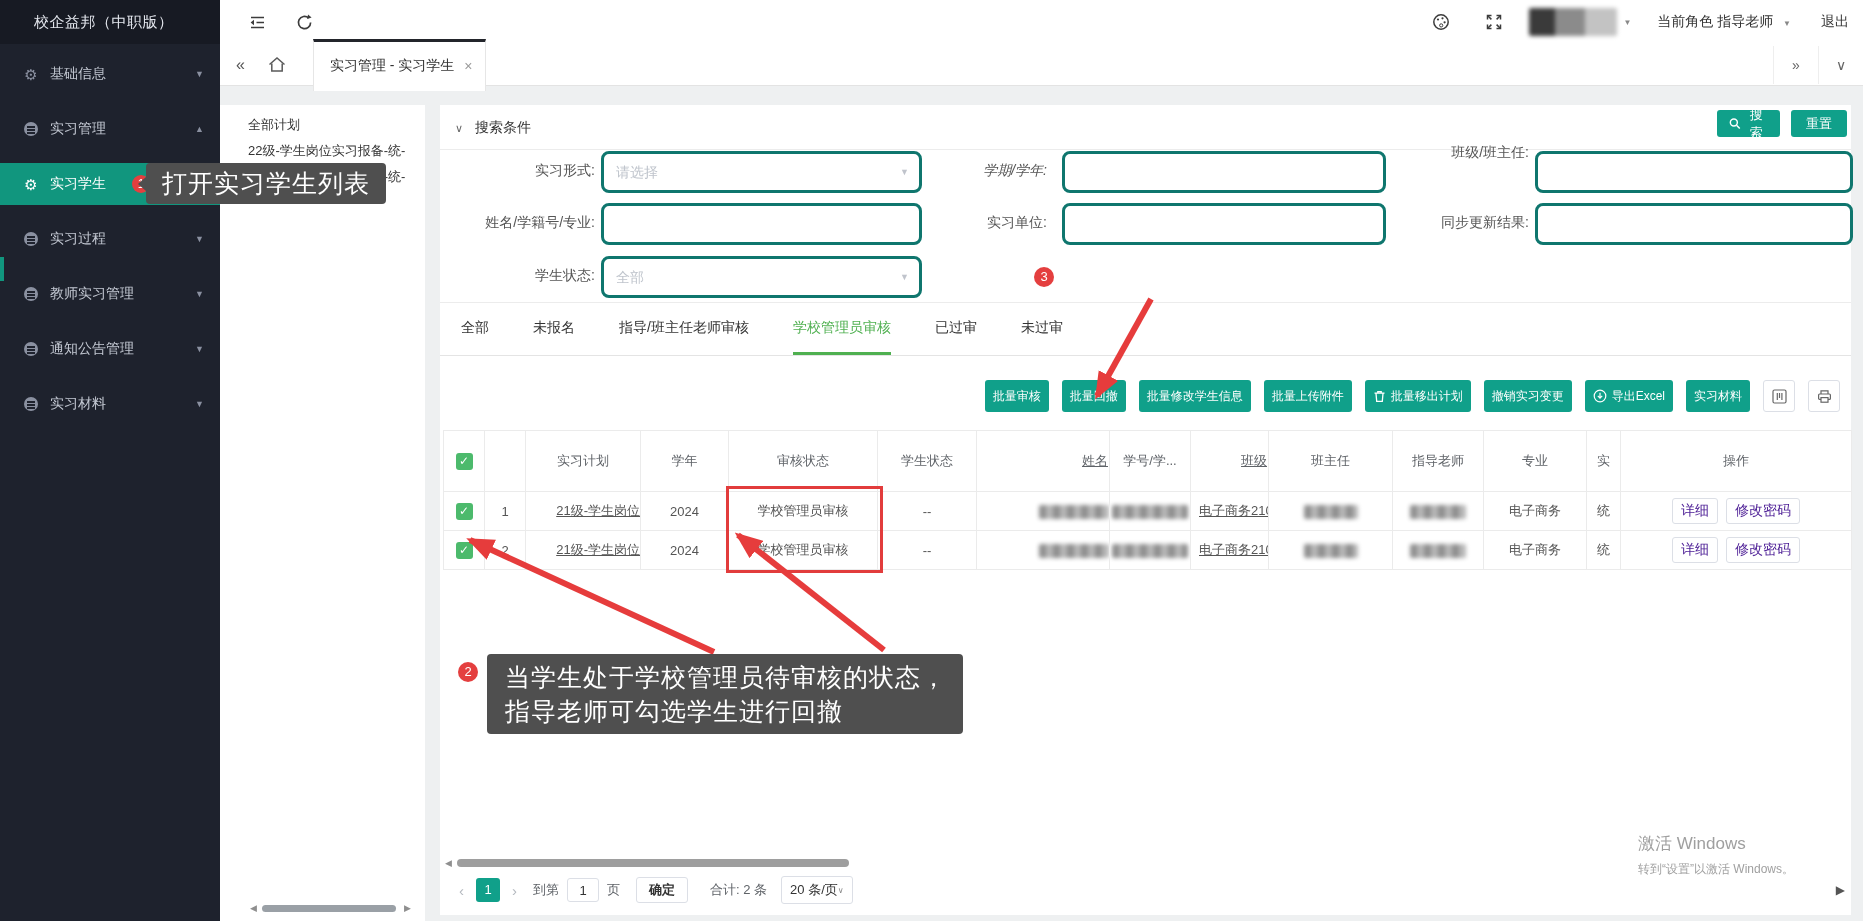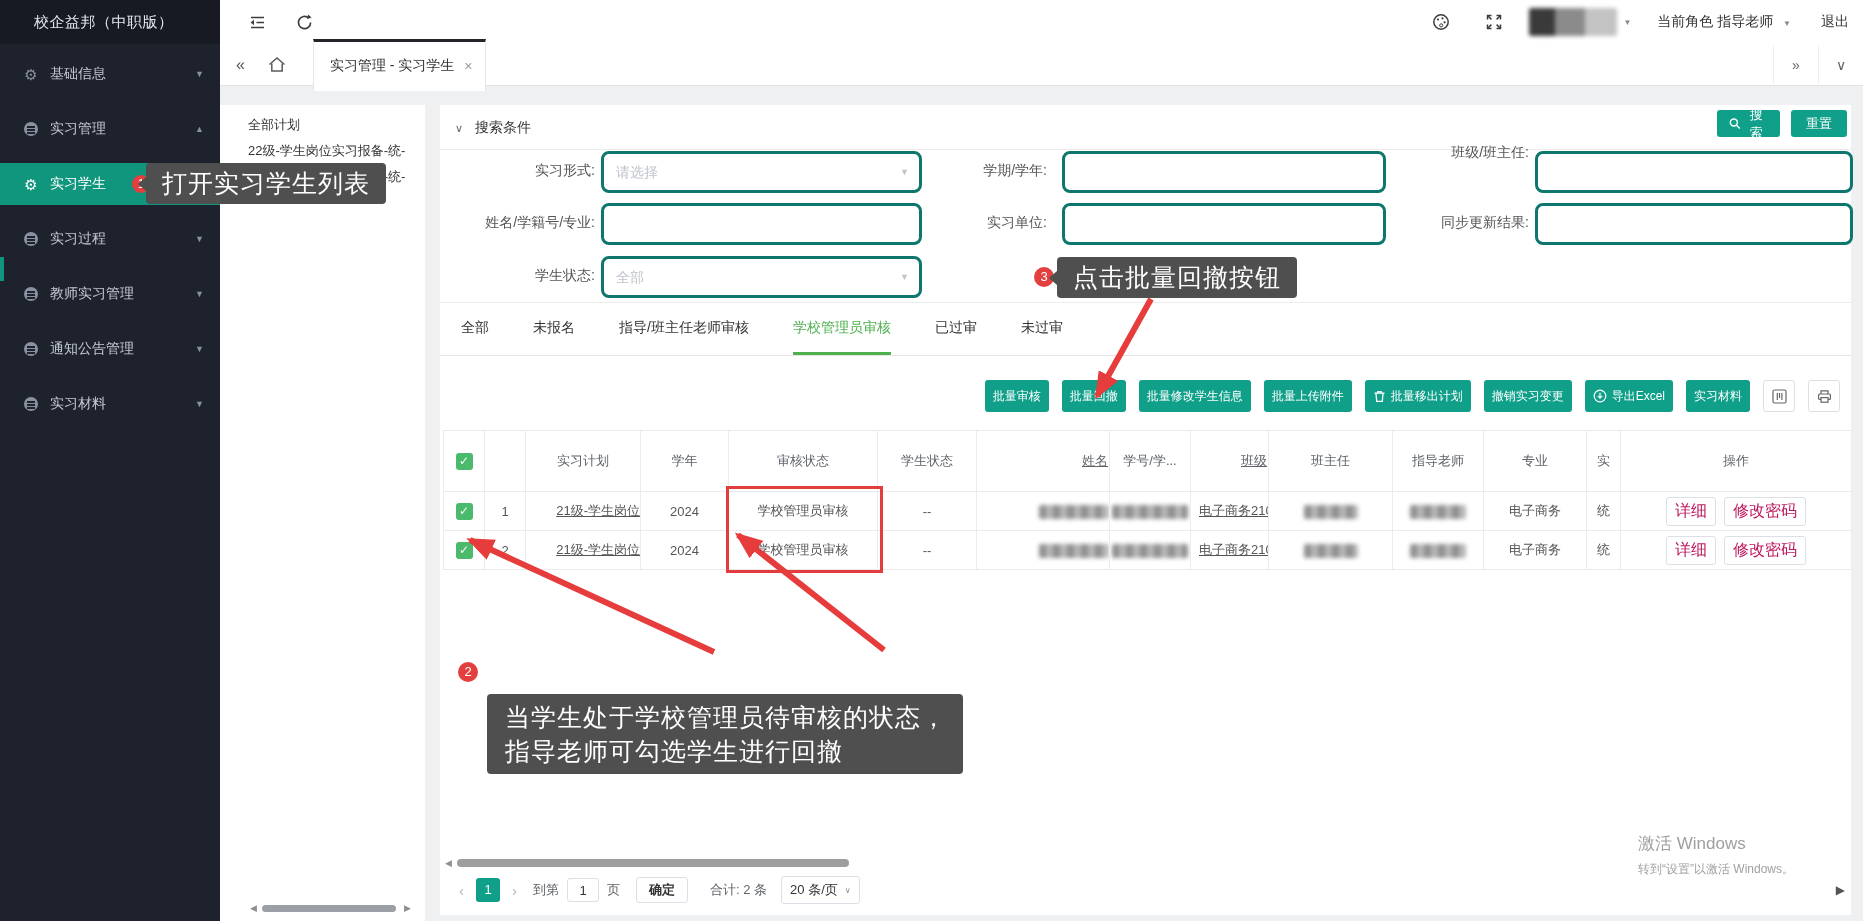--- a/index.html
+++ b/index.html
@@ -82,37 +82,37 @@
 
   .tbl{position:absolute;left:3px;top:325px;width:1408px;border-collapse:collapse;table-layout:fixed;font-size:13px;}
   .tbl th{height:58px;border:1px solid #ebebeb;color:#5f6368;font-weight:500;background:#fff;text-align:center;overflow:hidden;white-space:nowrap;}
   .tbl td{height:38px;border:1px solid #ebebeb;color:#555;background:#fff;text-align:center;overflow:hidden;white-space:nowrap;padding:0;}
   .tbl .al{text-align:right;padding-left:8px;text-decoration:underline;}
   .tbl .op{box-shadow:-8px 0 10px -6px rgba(0,0,0,.18);}
   .cbx{display:inline-block;width:17px;height:17px;background:#4cba6c;border-radius:3px;color:#fff;font-size:12px;
        line-height:17px;text-align:center;vertical-align:middle;cursor:pointer;}
   .blur{display:inline-block;height:14px;border-radius:2px;vertical-align:middle;
         background:repeating-linear-gradient(90deg,#8f8f8f 0 7px,#b6b6b6 7px 14px);filter:blur(2px);}
-  .mini-btn{border:1px solid #dcdfe6;border-radius:3px;padding:3px 8px;font-size:16px;color:#be185d;background:#fff;
+  .mini-btn{border:1px solid #dcdfe6;border-radius:3px;padding:3px 8px;font-size:14px;color:#4c1d95;background:#fff;
             margin:0 4px;cursor:pointer;font-family:inherit;}
 
   .hscroll{position:absolute;left:5px;top:753px;height:12px;width:1400px;}
   .hscroll .arr{position:absolute;left:0;top:0;font-size:9px;color:#8f8f8f;cursor:pointer;}
   .hscroll .thumb{position:absolute;left:12px;top:1px;width:392px;height:8px;border-radius:4px;background:#9e9e9e;cursor:pointer;}
 
   .pager{position:absolute;left:15px;right:6px;top:770px;height:30px;display:flex;align-items:center;font-size:13px;color:#5f6368;}
   .pg-arr{color:#b4b9bf;font-size:15px;cursor:pointer;padding:0 4px;}
   .pg-cur{width:24px;height:24px;border-radius:3px;background:#10a08a;color:#fff;text-align:center;line-height:24px;margin:0 8px;cursor:pointer;}
   .pg-input{width:32px;height:24px;border:1px solid #dcdfe6;border-radius:3px;text-align:center;margin:0 8px;font-size:13px;
             font-family:inherit;color:#333;box-sizing:border-box;}
   .pg-confirm{height:26px;border:1px solid #dcdfe6;border-radius:3px;background:#fff;padding:0 12px;margin-left:16px;
               font-size:13px;color:#333;font-weight:bold;cursor:pointer;font-family:inherit;}
   .pg-total{margin-left:22px;}
   .pg-size{margin-left:14px;height:26px;border:1px solid #dcdfe6;border-radius:3px;display:inline-flex;align-items:center;
-           gap:7px;padding:0 8px;cursor:pointer;color:#333;}
+           gap:0;padding:0 8px;cursor:pointer;color:#333;}
   .pg-size .tiny-caret{margin:0;}
   .pg-right-arr{margin-left:auto;color:#555;font-size:12px;cursor:pointer;}
 
   
   .red-box{position:absolute;left:726px;top:486px;width:151px;height:81px;border:3px solid #e23c3c;z-index:5;pointer-events:none;}
   .arrows{position:absolute;left:0;top:0;z-index:6;pointer-events:none;}
   .ann{position:absolute;background:#4f4f4f;color:#fff;font-size:25px;font-weight:500;border-radius:4px;z-index:7;
        display:flex;align-items:center;padding:0 16px;white-space:nowrap;letter-spacing:1px;}
   .ann.notch::before{content:"";position:absolute;left:-8px;top:50%;margin-top:-7px;
        border-top:7px solid transparent;border-bottom:7px solid transparent;border-right:8px solid #4f4f4f;}
@@ -275,21 +275,21 @@
         </button>
     </div>
     <div class="divider" style="top:44px;"></div>
 
     <div id="search-form">
         <label class="flabel" style="left:5px;top:46px;">实习形式:</label>
         <div class="finput" style="left:161px;top:46px;width:315px;">
           <span class="ph">请选择</span>
           <span class="sel-arr">▼</span>
         </div>
-        <label class="flabel" style="left:457px;top:46px;">学期/学年:</label>
+        <label class="flabel" style="left:457px;top:46px;font-style:italic;">学期/学年:</label>
         <div class="finput" style="left:622px;top:46px;width:318px;"></div>
         <label class="flabel" style="left:939px;top:28px;">班级/班主任:</label>
         <div class="finput" style="left:1095px;top:46px;width:312px;"></div>
         <label class="flabel" style="left:5px;top:98px;">姓名/学籍号/专业:</label>
         <div class="finput" style="left:161px;top:98px;width:315px;"></div>
         <label class="flabel" style="left:457px;top:98px;">实习单位:</label>
         <div class="finput" style="left:622px;top:98px;width:318px;"></div>
         <label class="flabel" style="left:939px;top:98px;">同步更新结果:</label>
         <div class="finput" style="left:1095px;top:98px;width:312px;"></div>
         <label class="flabel" style="left:5px;top:151px;">学生状态:</label>
@@ -470,23 +470,20 @@
     <line x1="1151" y1="299" x2="1097" y2="396" stroke="#e63c3c" stroke-width="6" marker-end="url(#ah)"></line>
     <line x1="714" y1="652" x2="470" y2="540" stroke="#e63c3c" stroke-width="6" marker-end="url(#ah)"></line>
     <line x1="884" y1="650" x2="738" y2="535" stroke="#e63c3c" stroke-width="6" marker-end="url(#ah)"></line>
   </svg>
 
   <div class="ann notch" style="left:146px;top:163px;height:41px;">
     <span>打开实习学生列表</span>
   </div>
 
   <span class="step-circle" style="left:1034px;top:267px;">3</span>
-  <div class="ann notch" style="left:1057px;top:257px;height:41px;">
-    <span>点击批量回撤按钮</span>
-  </div>
 
   <span class="step-circle" style="left:458px;top:662px;">2</span>
-  <div class="ann ann-multiline" style="left:487px;top:654px;height:80px;width:476px;box-sizing:border-box;margin-top:40px;">
+  <div class="ann ann-multiline" style="left:487px;top:654px;height:80px;width:476px;box-sizing:border-box;">
     <span>当学生处于学校管理员待审核的状态，</span>
     <span>指导老师可勾选学生进行回撤</span>
   </div>
 
 </div>
 
 </body></html>

